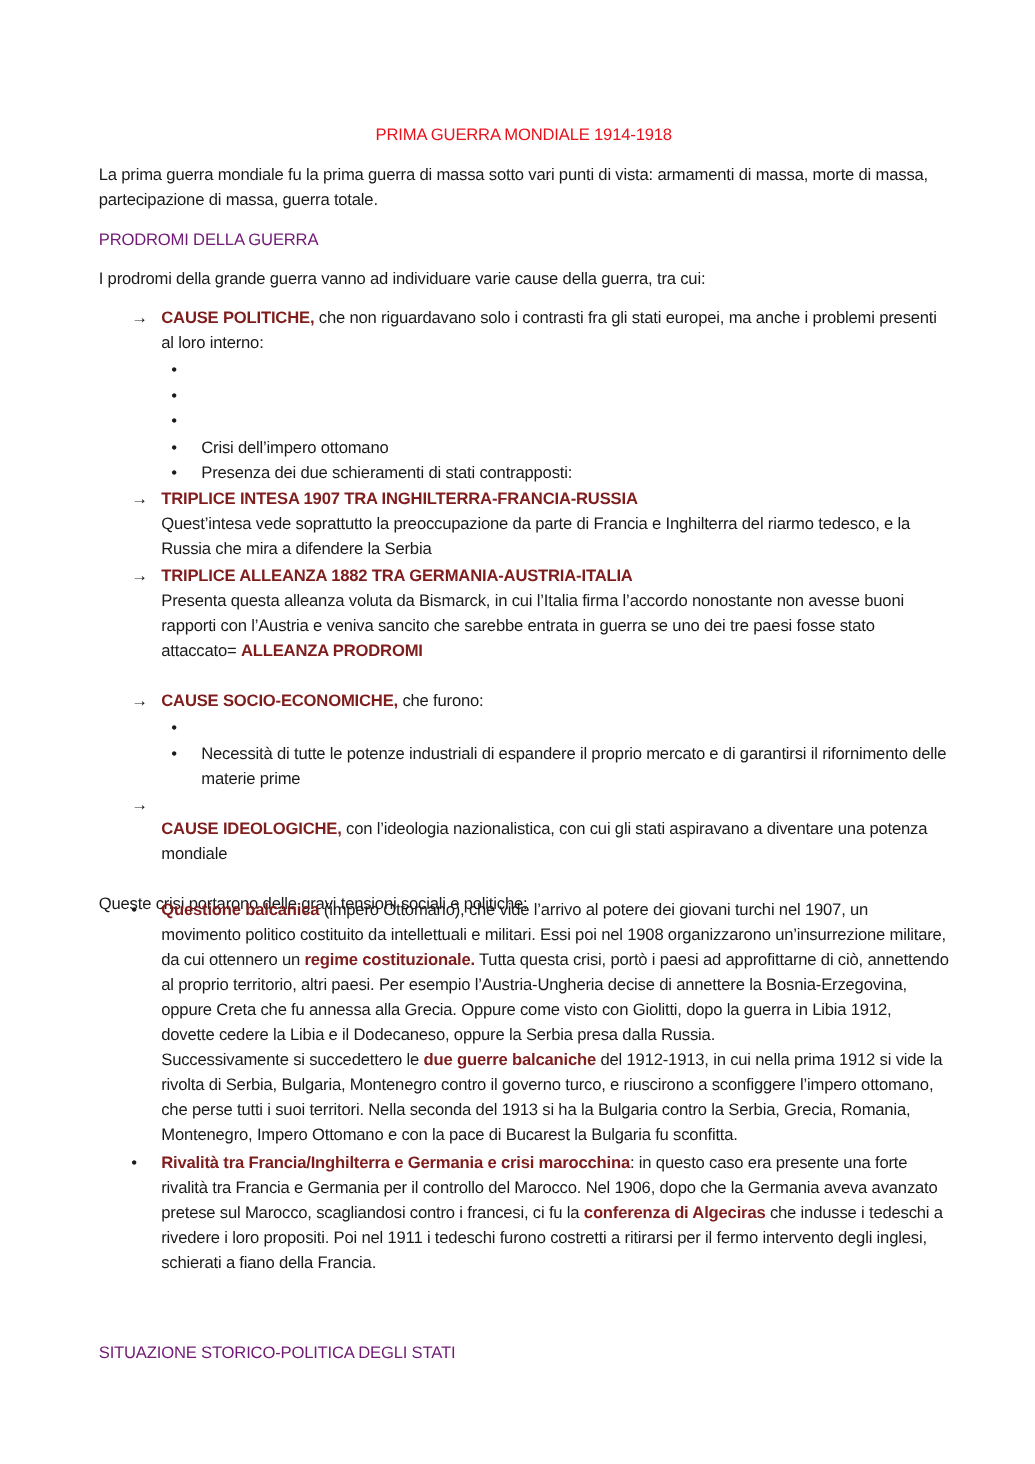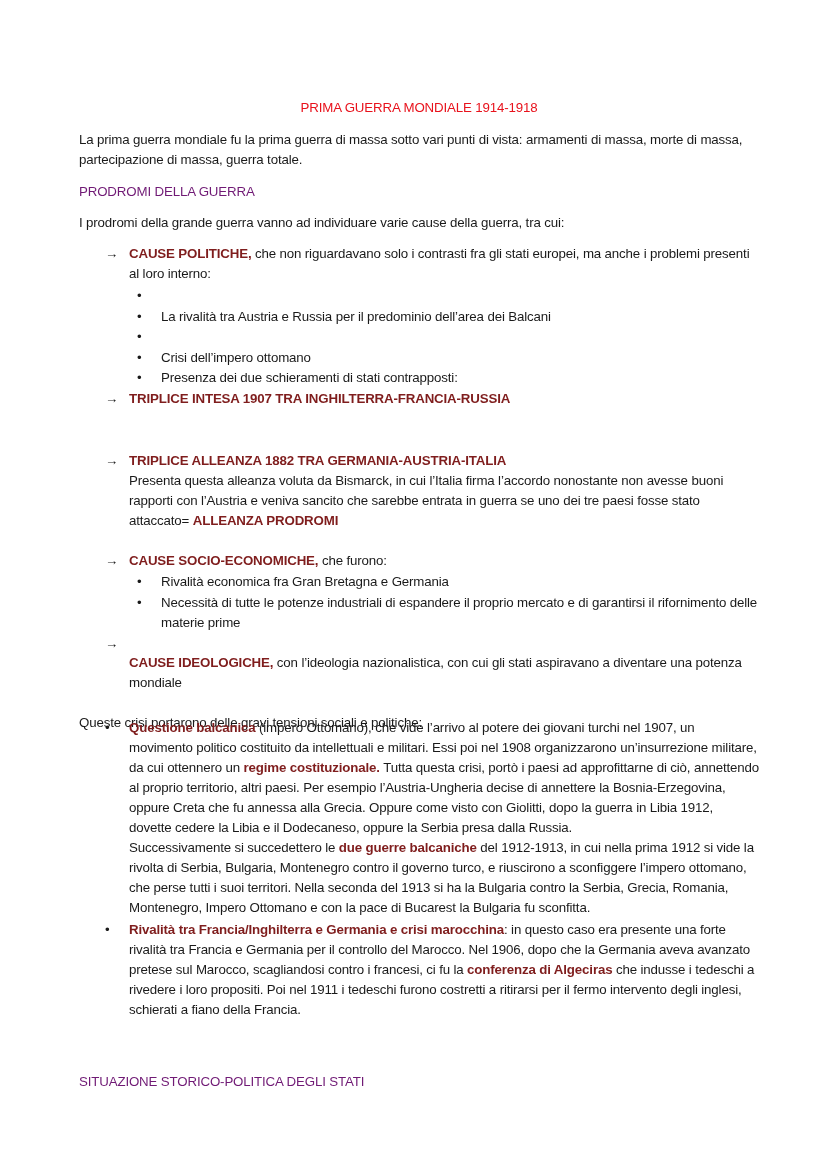--- a/index.html
+++ b/index.html
@@ -35,50 +35,51 @@
 
   <div class="arrow-item" style="top:244px;">
     <span class="arrow">→</span>
     <div class="arrow-body" style="top:0;">
       <b>CAUSE POLITICHE,</b><span> che non riguardavano solo i contrasti fra gli stati europei, ma anche i problemi presenti al loro interno:</span>
     </div>
   </div>
 
   <div class="sub-bullets" style="top:286px;">
     <div class="li"><span class="dot">•</span></div>
-    <div class="li"><span class="dot">•</span><span>La rivalità tra Austria e Russia per il predominio dell’area dei Balcani</span></div>
+    <div class="li"><span class="dot">•</span></div>
     <div class="li"><span class="dot">•</span></div>
     <div class="li"><span class="dot">•</span><span>Crisi dell’impero ottomano</span></div>
     <div class="li"><span class="dot">•</span><span>Presenza dei due schieramenti di stati contrapposti:</span></div>
   </div>
 
   <div class="arrow-item" style="top:389px;">
     <span class="arrow">→</span>
     <div class="arrow-body" style="top:0;">
       <b>TRIPLICE INTESA 1907 TRA INGHILTERRA-FRANCIA-RUSSIA</b><br>
+      <span>Quest’intesa vede soprattutto la preoccupazione da parte di Francia e Inghilterra del riarmo tedesco, e la Russia che mira a difendere la Serbia</span>
     </div>
   </div>
 
   <div class="arrow-item" style="top:451px;">
     <span class="arrow">→</span>
     <div class="arrow-body" style="top:0;">
       <b>TRIPLICE ALLEANZA 1882 TRA GERMANIA-AUSTRIA-ITALIA</b><br>
       <span>Presenta questa alleanza voluta da Bismarck, in cui l’Italia firma l’accordo nonostante non avesse buoni rapporti con l’Austria e veniva sancito che sarebbe entrata in guerra se uno dei tre paesi fosse stato attaccato= </span><b>ALLEANZA PRODROMI</b>
     </div>
   </div>
 
   <div class="arrow-item" style="top:551px;">
     <span class="arrow">→</span>
     <div class="arrow-body" style="top:0;">
       <b>CAUSE SOCIO-ECONOMICHE,</b><span> che furono:</span>
     </div>
   </div>
 
   <div class="sub-bullets" style="top:572px;">
-    <div class="li"><span class="dot">•</span><span>Rivalità economica fra Gran Bretagna e Germania</span></div>
+    <div class="li"><span class="dot">•</span></div>
     <div class="li" style="height:auto;"><span class="dot">•</span><span>Necessità di tutte le potenze industriali di espandere il proprio mercato e di garantirsi il rifornimento delle materie prime</span></div>
   </div>
 
   <div class="arrow-item" style="top:634px;">
     <span class="arrow">→</span>
     <div class="arrow-body" style="top:0;margin-top:19px;">
       <b>CAUSE IDEOLOGICHE,</b><span> con l’ideologia nazionalistica, con cui gli stati aspiravano a diventare una potenza mondiale</span>
     </div>
   </div>
 

